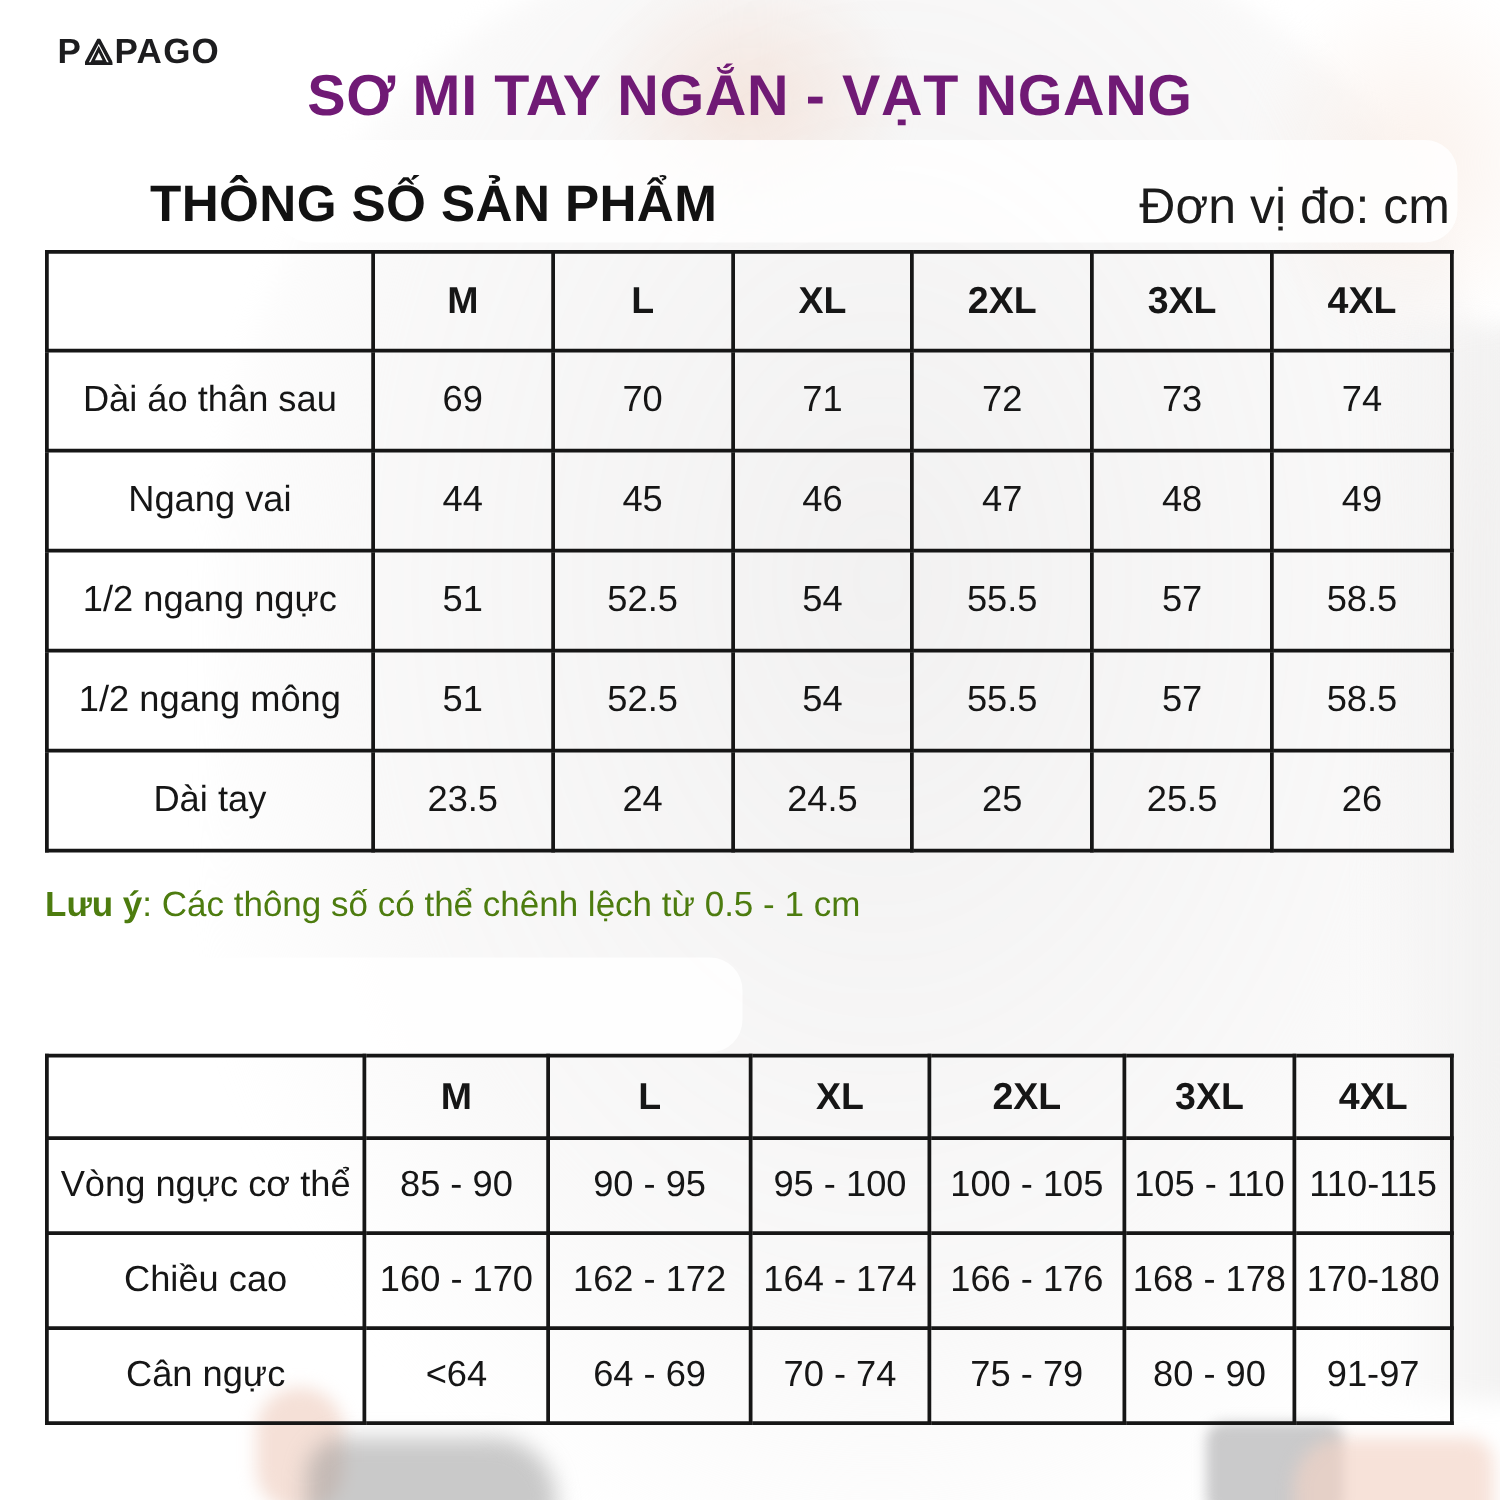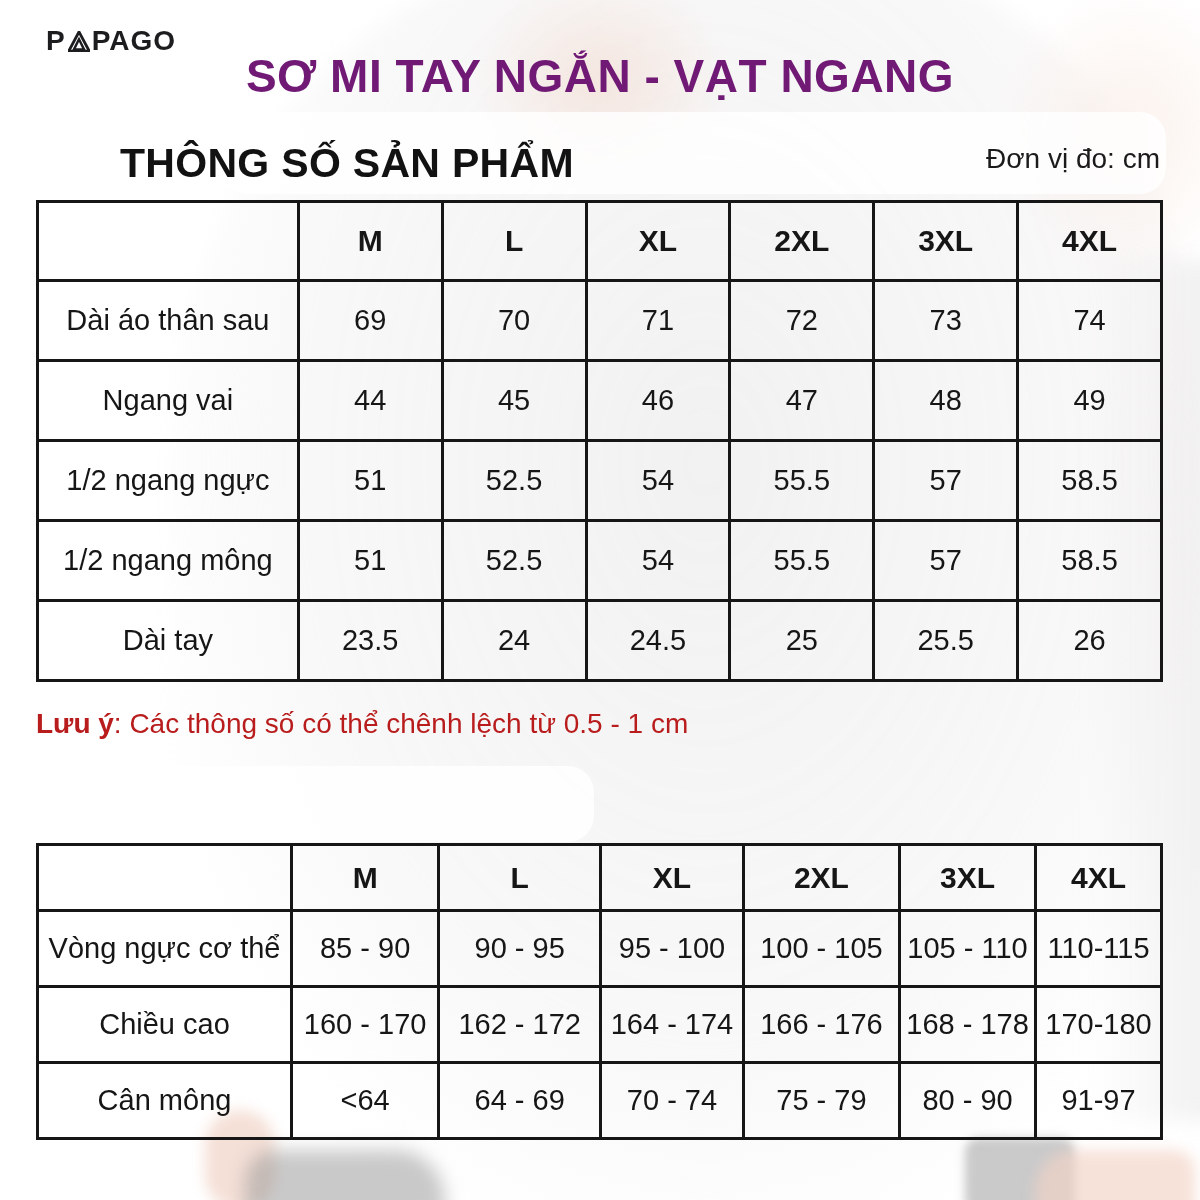--- a/index.html
+++ b/index.html
@@ -65,21 +65,21 @@
     position:absolute; left:0; right:0; top:49px; text-align:center;
     font-size:46px; font-weight:800; letter-spacing:0.5px; color:#701a75;
   }
   .sec-heading {
     position:absolute; font-size:41px; font-weight:800; color:#121212; letter-spacing:0.3px;
   }
   .h-spec { left:120px; top:140px; }
   .h-size { left:120px; top:785px; }
   .unit {
     position:absolute; right:40px; top:143px;
-    font-size:28px; font-weight:400; color:#1b1b1b;
+    font-size:40px; font-weight:400; color:#1b1b1b;
   }
 
   table {
     position:absolute; left:36px; width:1127px;
     border-collapse:collapse; table-layout:fixed;
     background:transparent;
   }
   .t1 { top:200px; }
   .t2 { top:843px; }
   th, td {
@@ -89,21 +89,21 @@
   }
   thead th { font-weight:700; font-size:30px; }
   th.rowlabel { font-weight:400; }
   .t1 thead tr { height:79px; }
   .t1 tbody tr { height:80px; }
   .t2 thead tr { height:66px; }
   .t2 tbody tr { height:76px; }
 
   .note {
     position:absolute; left:36px; top:708px;
-    font-size:28px; color:#b91c1c;
+    font-size:28px; color:#4d7c0f;
   }
   .note b { font-weight:700; }
 </style>
 </head>
 <body>
 
 <div class="page">
 
   <div>
     <div class="bg-blob blob-shirt"></div>
@@ -239,21 +239,21 @@
         <tr>
           <th class="rowlabel">Chiều cao</th>
           <td>160 - 170</td>
           <td>162 - 172</td>
           <td>164 - 174</td>
           <td>166 - 176</td>
           <td>168 - 178</td>
           <td>170-180</td>
         </tr>
         <tr>
-          <th class="rowlabel">Cân mông</th>
+          <th class="rowlabel">Cân ngực</th>
           <td>&lt;64</td>
           <td>64 - 69</td>
           <td>70 - 74</td>
           <td>75 - 79</td>
           <td>80 - 90</td>
           <td>91-97</td>
         </tr>
       </tbody>
     </table>
 

